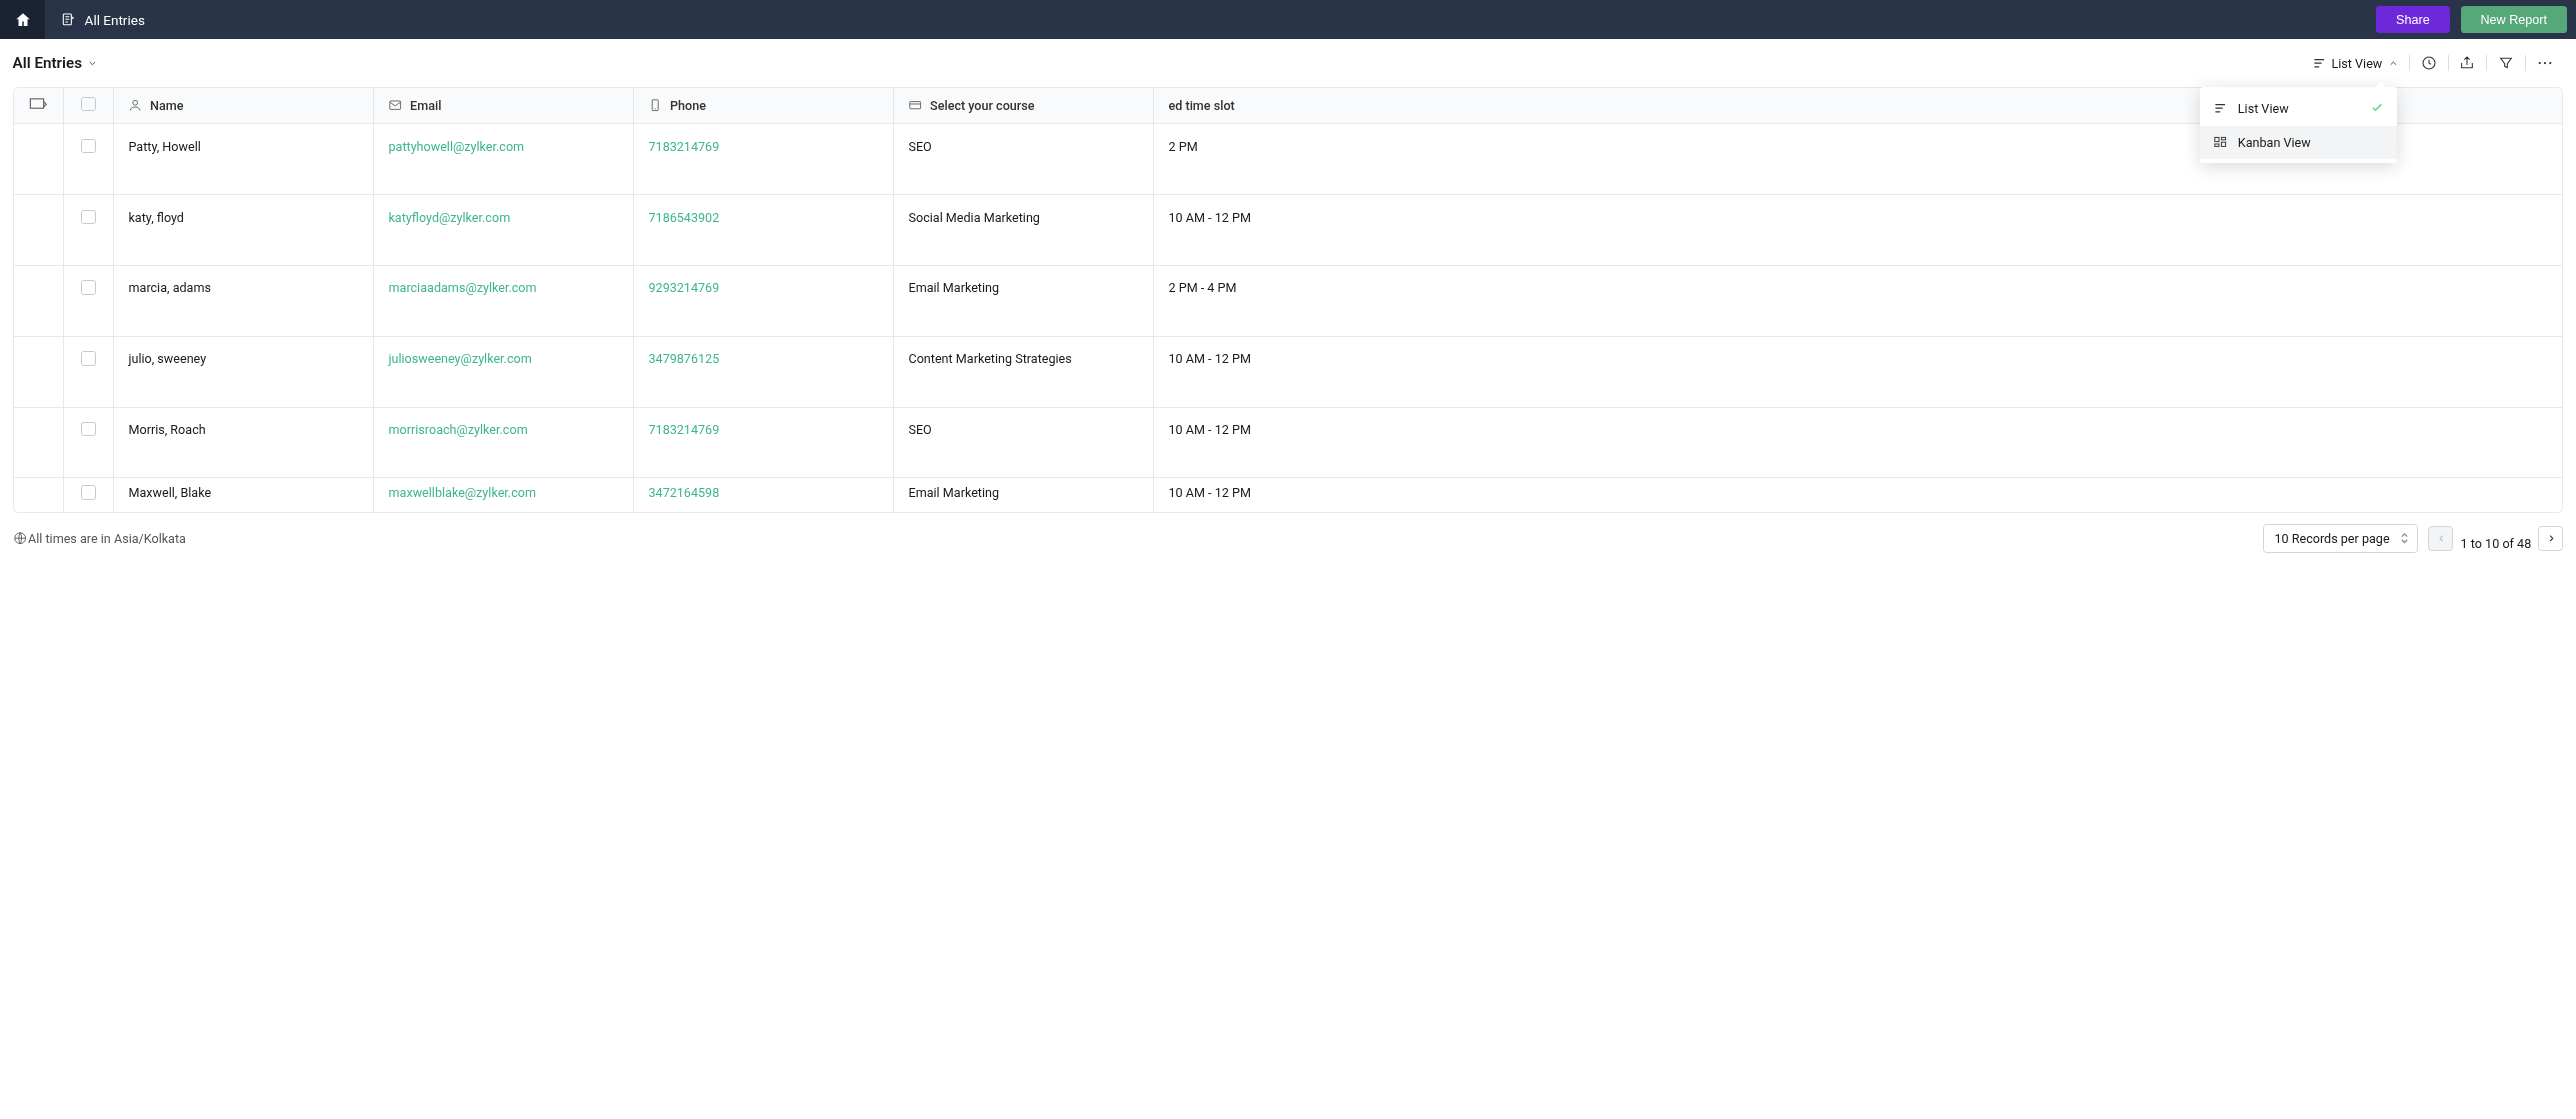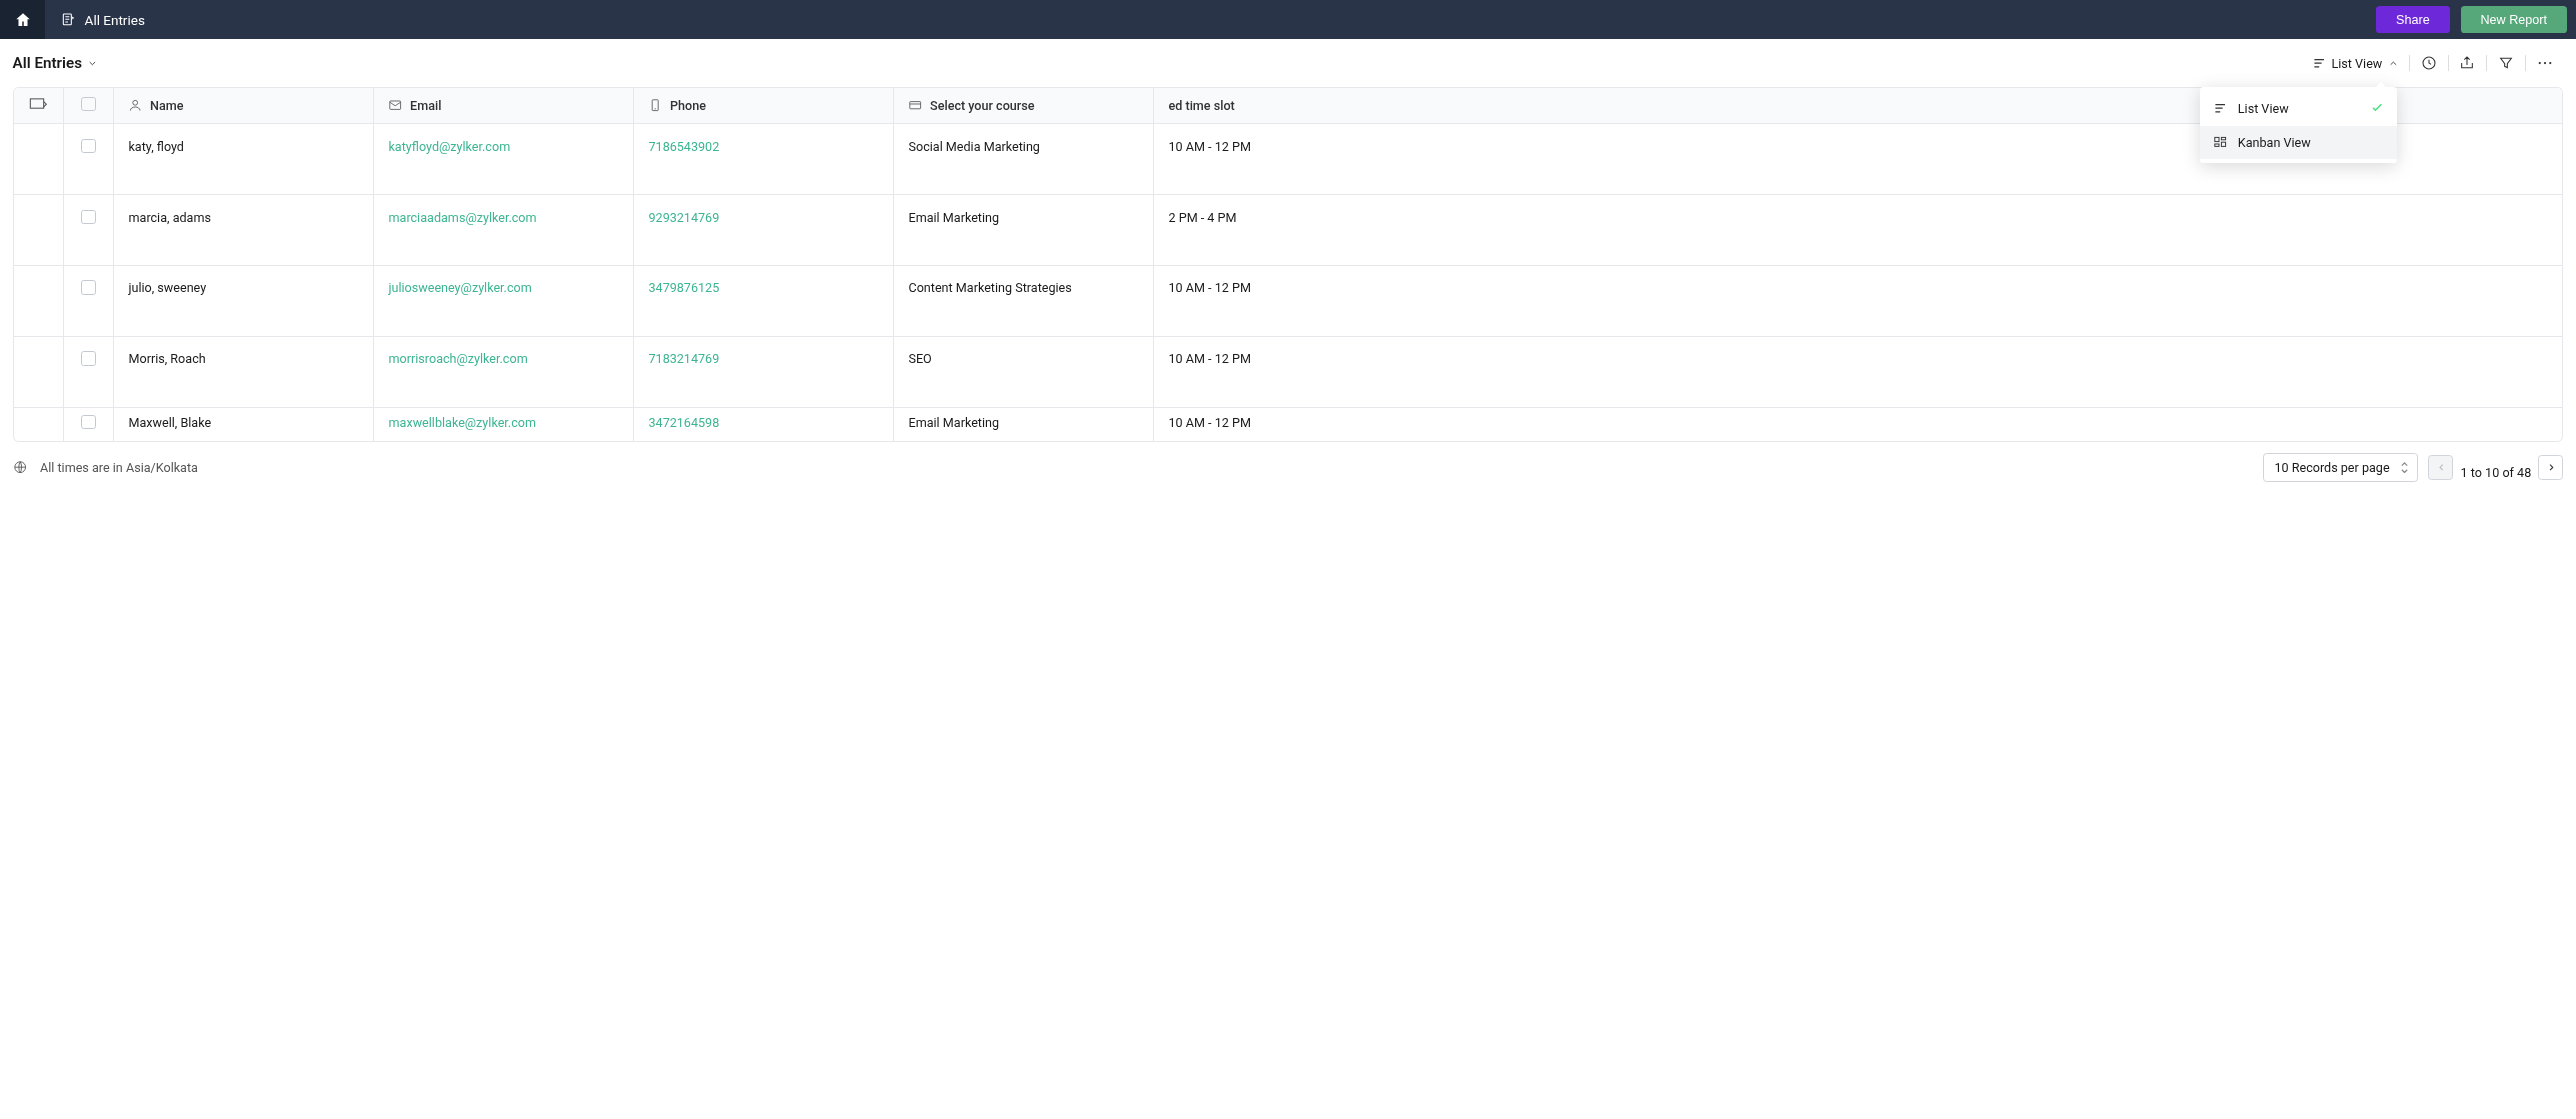--- a/index.html
+++ b/index.html
@@ -61,21 +61,21 @@
     .col-name { width: 260px; }
     .col-email { width: 260px; }
     .col-phone { width: 260px; }
     .col-course { width: 260px; }
     .th-inner { display: flex; align-items: center; gap: 7.2px; }
     .th-icon { width: 14.4px; height: 14.4px; color: #666; }
     .linkish { color: #3eb592; cursor: pointer; }
     .checkbox { width: 14.4px; height: 14.4px; border: 1.3px solid #c4c8cf; border-radius: 2.7px; display: inline-block; cursor: pointer; }
 
     .footer { display: flex; align-items: center; padding: 10.8px 12.6px; }
-    .tz { display: flex; align-items: center; gap: 13px; color: #555; font-size: 12.6px; }
+    .tz { display: flex; align-items: center; gap: 1px; color: #555; font-size: 12.6px; }
     .footer-spacer { flex: 1; }
     .pager-select { border: 0.9px solid #d1d5db; border-radius: 3.6px; padding: 6.3px 27px 6.3px 10.8px; font-size: 12.6px; display: flex; align-items: center; position: relative; cursor: pointer; margin-right: 10.8px; }
     .pager-chevs { position: absolute; right: 7.2px; display: flex; flex-direction: column; line-height: 0; }
     .pager-nav { display: flex; align-items: flex-end; gap: 7.2px; }
     .pager-btn { width: 25px; height: 25px; border: 0.9px solid #d1d5db; border-radius: 3.6px; display: flex; align-items: center; justify-content: center; cursor: pointer; background: #fff; }
     .pager-btn.disabled { background: #f3f4f6; color: #bbb; }
     .pager-text { font-size: 12.6px; }
   </style>
 </head>
 <body>
@@ -227,20 +227,29 @@
           <div class="th-inner">
             <span>ed time slot</span>
           </div>
         </th>
       </tr>
     </thead>
     <tbody id="tbody">
         <tr>
     <td></td>
     <td style="text-align:center"><span class="checkbox"></span></td>
+    <td>Patty, Howell</td>
+    <td><span class="linkish">pattyhowell@zylker.com</span></td>
+    <td><span class="linkish">7183214769</span></td>
+    <td>SEO</td>
+    <td>2 PM</td>
+  </tr>
+        <tr>
+    <td></td>
+    <td style="text-align:center"><span class="checkbox"></span></td>
     <td>katy, floyd</td>
     <td><span class="linkish">katyfloyd@zylker.com</span></td>
     <td><span class="linkish">7186543902</span></td>
     <td>Social Media Marketing</td>
     <td>10 AM - 12 PM</td>
   </tr>
         <tr>
     <td></td>
     <td style="text-align:center"><span class="checkbox"></span></td>
     <td>marcia, adams</td>

